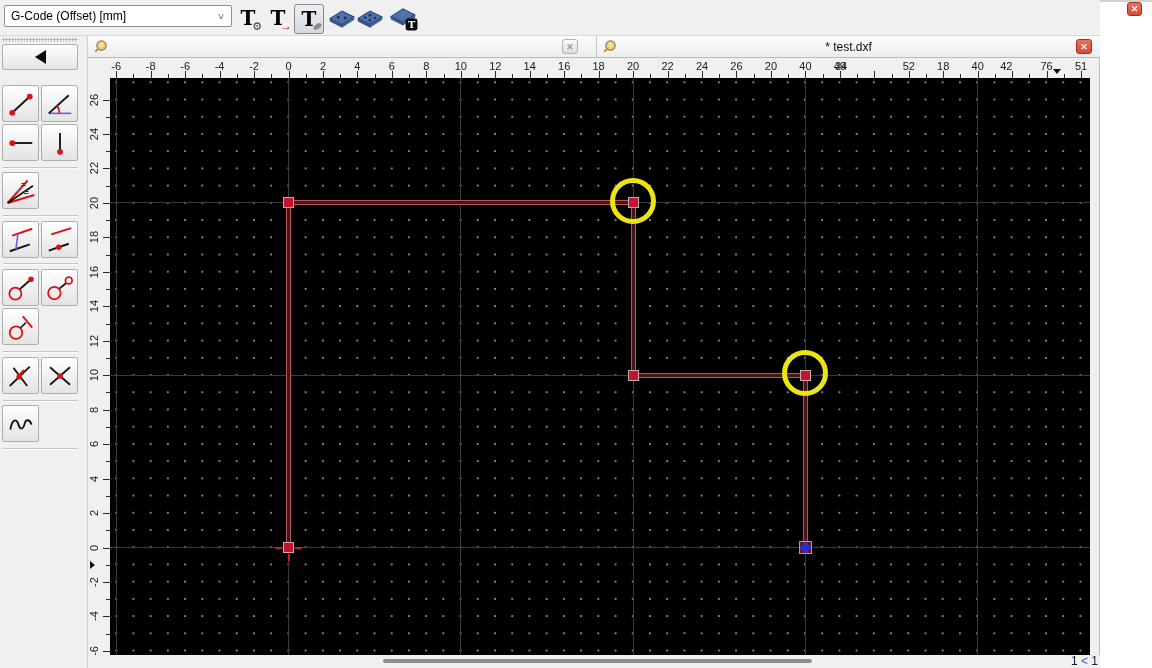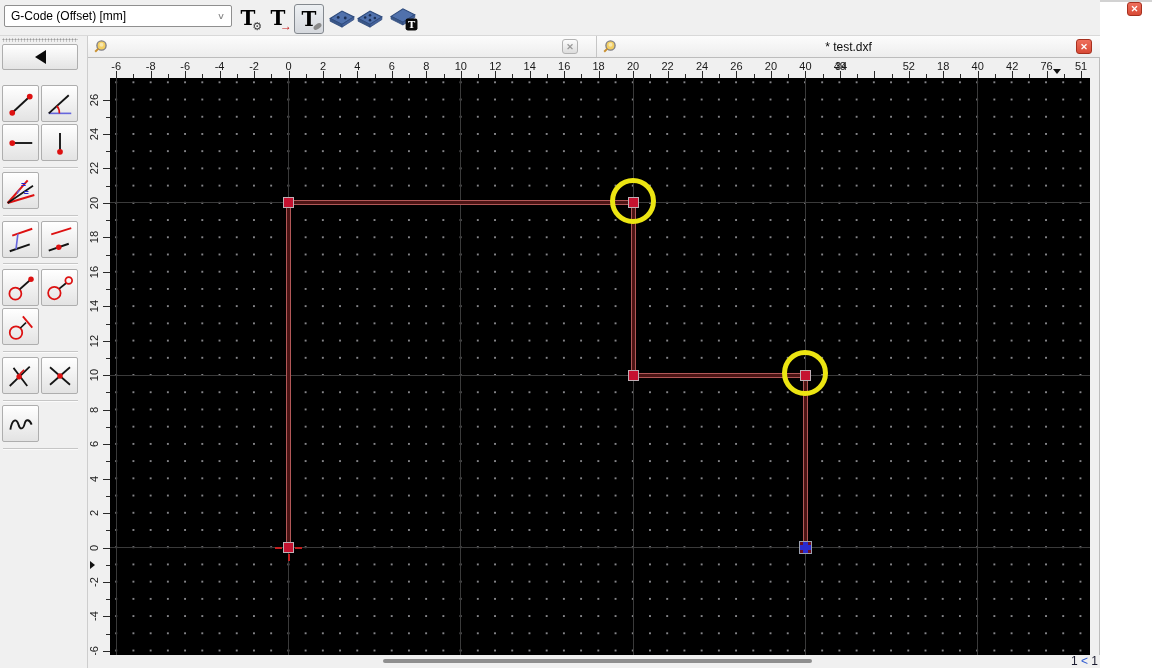--- a/index.html
+++ b/index.html
@@ -361,21 +361,21 @@
     <div style="position: absolute; left: 567.56px; top: 2px; width: 24px; text-align: center;">22</div>
     <div style="position: absolute; left: 602.02px; top: 2px; width: 24px; text-align: center;">24</div>
     <div style="position: absolute; left: 636.48px; top: 2px; width: 24px; text-align: center;">26</div>
     <div style="position: absolute; left: 670.94px; top: 2px; width: 24px; text-align: center;">20</div>
     <div style="position: absolute; left: 705.4px; top: 2px; width: 24px; text-align: center;">40</div>
     <div style="position: absolute; left: 739.86px; top: 2px; width: 24px; text-align: center;">49</div>
     <div style="position: absolute; left: 747px; top: 2px; width: 24px; text-align: left;">34</div>
     <div style="position: absolute; left: 808.78px; top: 2px; width: 24px; text-align: center;">52</div>
     <div style="position: absolute; left: 843.24px; top: 2px; width: 24px; text-align: center;">18</div>
     <div style="position: absolute; left: 877.7px; top: 2px; width: 24px; text-align: center;">40</div>
-    <div style="position: absolute; left: 912.16px; top: 2px; width: 24px; text-align: center;">42</div>
+    <div style="position: absolute; left: 912.16px; top: 2px; width: 24px; ">42</div>
     <div style="position: absolute; left: 946.62px; top: 2px; width: 24px; text-align: center;">76</div>
     <div style="position: absolute; left: 981.08px; top: 2px; width: 24px; text-align: center;">51</div>
     <div style="position: absolute; left: 964.958px; top: 11px; width: 0px; height: 0px; border-left: 4px solid transparent; border-right: 4px solid transparent; border-top: 5px solid rgb(17, 17, 17);"></div>
   </div>
 <div id="ruler-left">
     <div style="position: absolute; top: 572.88px; right: 0px; height: 1px; width: 7px; background: rgb(42, 42, 42);"></div>
     <div style="position: absolute; top: 555.65px; right: 0px; height: 1px; width: 4px; background: rgb(42, 42, 42);"></div>
     <div style="position: absolute; top: 538.42px; right: 0px; height: 1px; width: 7px; background: rgb(42, 42, 42);"></div>
     <div style="position: absolute; top: 521.19px; right: 0px; height: 1px; width: 4px; background: rgb(42, 42, 42);"></div>
     <div style="position: absolute; top: 503.96px; right: 0px; height: 1px; width: 7px; background: rgb(42, 42, 42);"></div>

